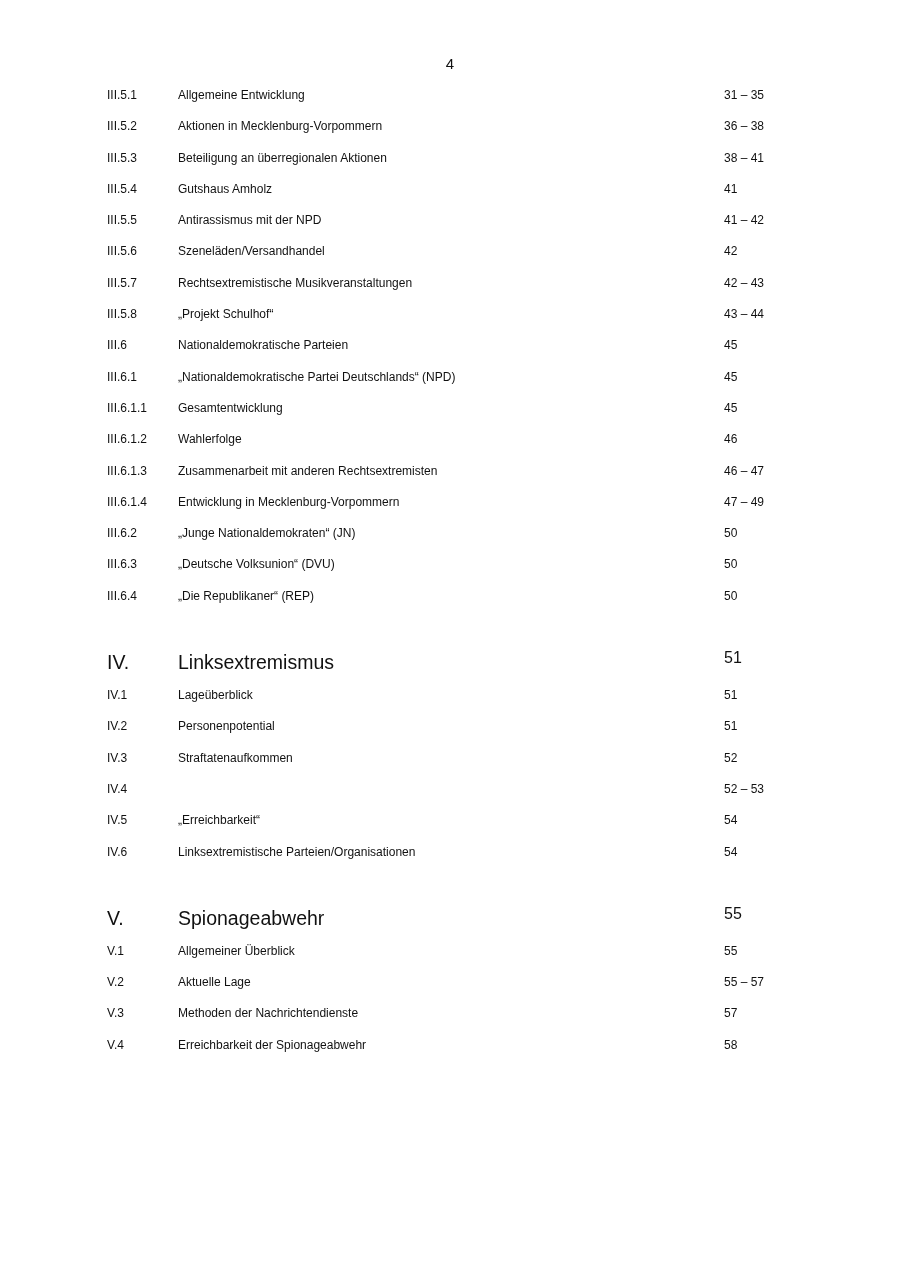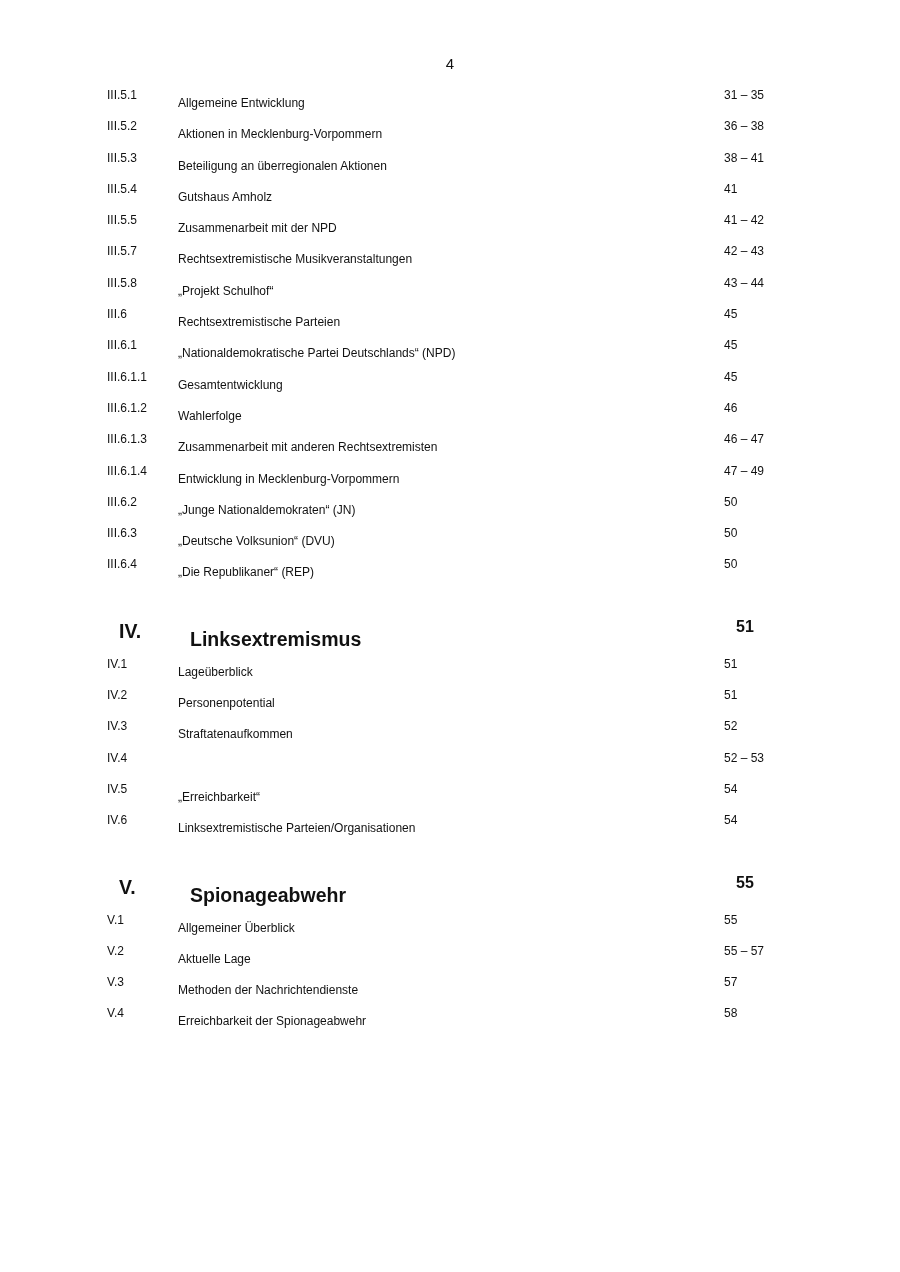--- a/index.html
+++ b/index.html
@@ -38,37 +38,36 @@
       white-space: nowrap;
     }
     .row .num {
       position: absolute;
       left: 0;
       top: 0;
     }
     .row .title {
       position: absolute;
       left: 71px;
-      top: 8px;
+      top: 0;
       text-align: center;
     }
     .row .pages {
       position: absolute;
       left: 617px;
       top: 0;
     }
     .spacer {
       height: 32px;
     }
     .row.heading {
       height: 36px;
       line-height: 36px;
-      font-weight: bold;
+      font-weight: normal;
       font-size: 19.5px;
-      margin-left: 12px;
     }
     .row.heading .pages {
       font-size: 16px;
       line-height: 28px;
     }
   </style>
 </head>
 <body>
 
 <div class="page-number">4</div>
@@ -91,36 +90,41 @@
         <span class="title">Beteiligung an überregionalen Aktionen</span>
         <span class="pages">38 – 41</span>
       </div>
     <div class="row">
         <span class="num">III.5.4</span>
         <span class="title">Gutshaus Amholz</span>
         <span class="pages">41</span>
       </div>
     <div class="row">
         <span class="num">III.5.5</span>
-        <span class="title">Zusammenarbeit mit der NPD</span>
+        <span class="title">Antirassismus mit der NPD</span>
         <span class="pages">41 – 42</span>
+      </div>
+    <div class="row">
+        <span class="num">III.5.6</span>
+        <span class="title">Szeneläden/Versandhandel</span>
+        <span class="pages">42</span>
       </div>
     <div class="row">
         <span class="num">III.5.7</span>
         <span class="title">Rechtsextremistische Musikveranstaltungen</span>
         <span class="pages">42 – 43</span>
       </div>
     <div class="row">
         <span class="num">III.5.8</span>
         <span class="title">„Projekt Schulhof“</span>
         <span class="pages">43 – 44</span>
       </div>
     <div class="row">
         <span class="num">III.6</span>
-        <span class="title">Rechtsextremistische Parteien</span>
+        <span class="title">Nationaldemokratische Parteien</span>
         <span class="pages">45</span>
       </div>
     <div class="row">
         <span class="num">III.6.1</span>
         <span class="title">„Nationaldemokratische Partei Deutschlands“ (NPD)</span>
         <span class="pages">45</span>
       </div>
     <div class="row">
         <span class="num">III.6.1.1</span>
         <span class="title">Gesamtentwicklung</span>

